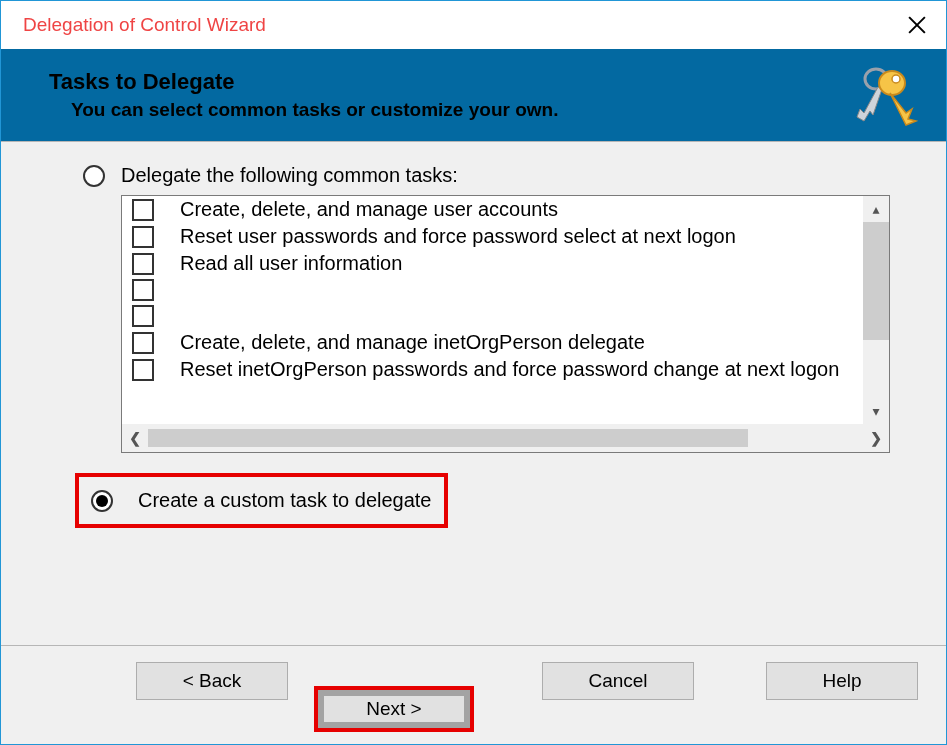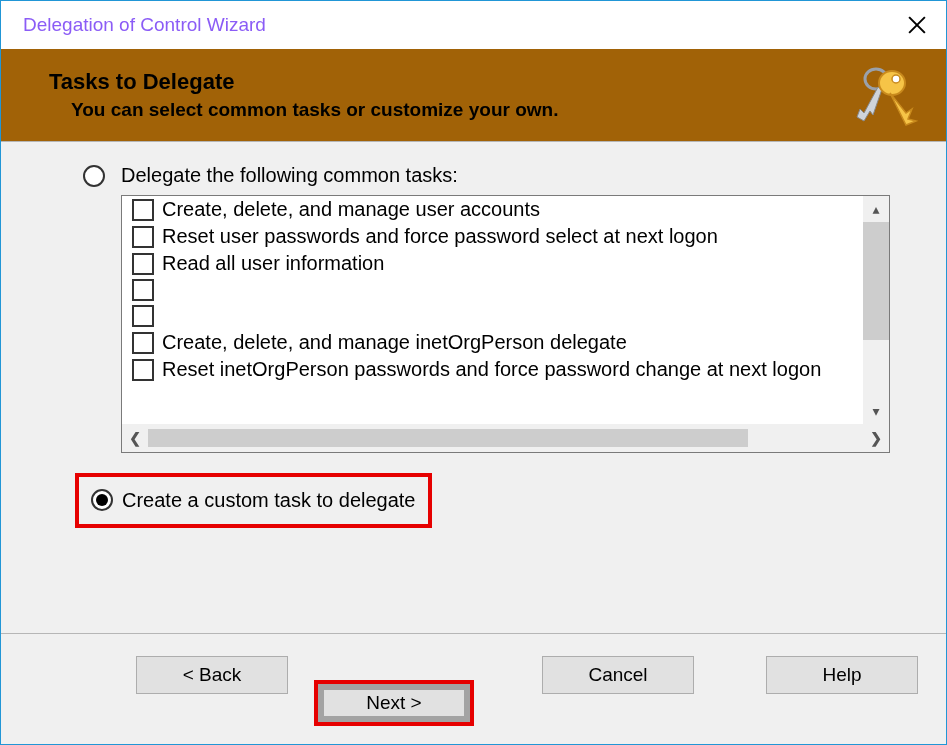--- a/index.html
+++ b/index.html
@@ -10,27 +10,27 @@
   background: #fff;
   display: flex; flex-direction: column;
   position: relative;
 }
 .titlebar {
   height: 48px;
   display: flex; align-items: center; justify-content: space-between;
   padding: 0 18px 0 22px;
   background: #fff;
 }
-.titlebar-title { font-size: 19px; color: #8b5cf6; }
+.titlebar-title { font-size: 19px; color: #ef4444; }
 .close-btn { width: 22px; height: 22px; display: flex; align-items: center; justify-content: center; cursor: pointer; }
 .close-btn svg { width: 18px; height: 18px; }
 .header-area {
   padding: 20px 28px 20px 48px;
   position: relative;
-  background: #a16207;
+  background: #0369a1;
 }
 .header-area h2 { font-size: 22px; font-weight: 700; color: #000; }
 .header-sub { font-size: 19px; color: #000; margin-top: 4px; margin-left: 22px; font-weight: bold; }
 .keys-icon { position: absolute; right: 28px; top: 12px; }
 .divider { height: 1px; background: #b6b6b6; width: 100%; }
 .content {
   flex: 1;
   background: #f0f0f0;
   padding: 22px 56px 20px 82px;
   overflow: hidden;
@@ -55,21 +55,21 @@
   height: 258px;
   position: relative;
   display: flex; flex-direction: column;
 }
 .tasks-list {
   flex: 1;
   overflow: hidden;
   position: relative;
 }
 .task-item {
-  display: flex; align-items: center; gap: 8px;
+  display: flex; align-items: center; gap: 26px;
   padding: 2px 10px;
   white-space: nowrap;
 }
 .checkbox {
   width: 22px; height: 22px;
   border: 2px solid #333; background: #fff;
   flex-shrink: 0;
 }
 .task-label { font-size: 20px; color: #000; }
 .vscroll {
@@ -83,28 +83,28 @@
 .hscroll {
   position: absolute; left: 0; right: 0; bottom: 0;
   height: 28px; background: #f0f0f0;
   display: flex; align-items: center;
 }
 .hscroll .arrow { width: 26px; text-align: center; color: #555; font-size: 14px; font-weight: bold; }
 .hscroll .thumb { height: 18px; background: #cdcdcd; flex: 0 0 600px; }
 .hscroll .track { flex: 1; }
 .custom-row {
   margin-top: 28px;
-  display: flex; align-items: flex-start; gap: 9px;
+  display: flex; align-items: flex-end; gap: 25px;
   width: fit-content;
 }
 .highlight-red { outline: 4px solid #e60000; outline-offset: 4px; padding: 8px; }
 .footer {
   border-top: 1px solid #b6b6b6;
   background: #f0f0f0;
-  padding: 22px 28px;
+  padding: 16px 28px;
   display: flex; justify-content: flex-end; gap: 30px;
 }
 .btn {
   width: 152px; height: 38px;
   background: #e1e1e1;
   border: 1px solid #adadad;
   font-size: 19px;
   color: #000;
   cursor: pointer;
   display: flex; align-items: center; justify-content: center;

